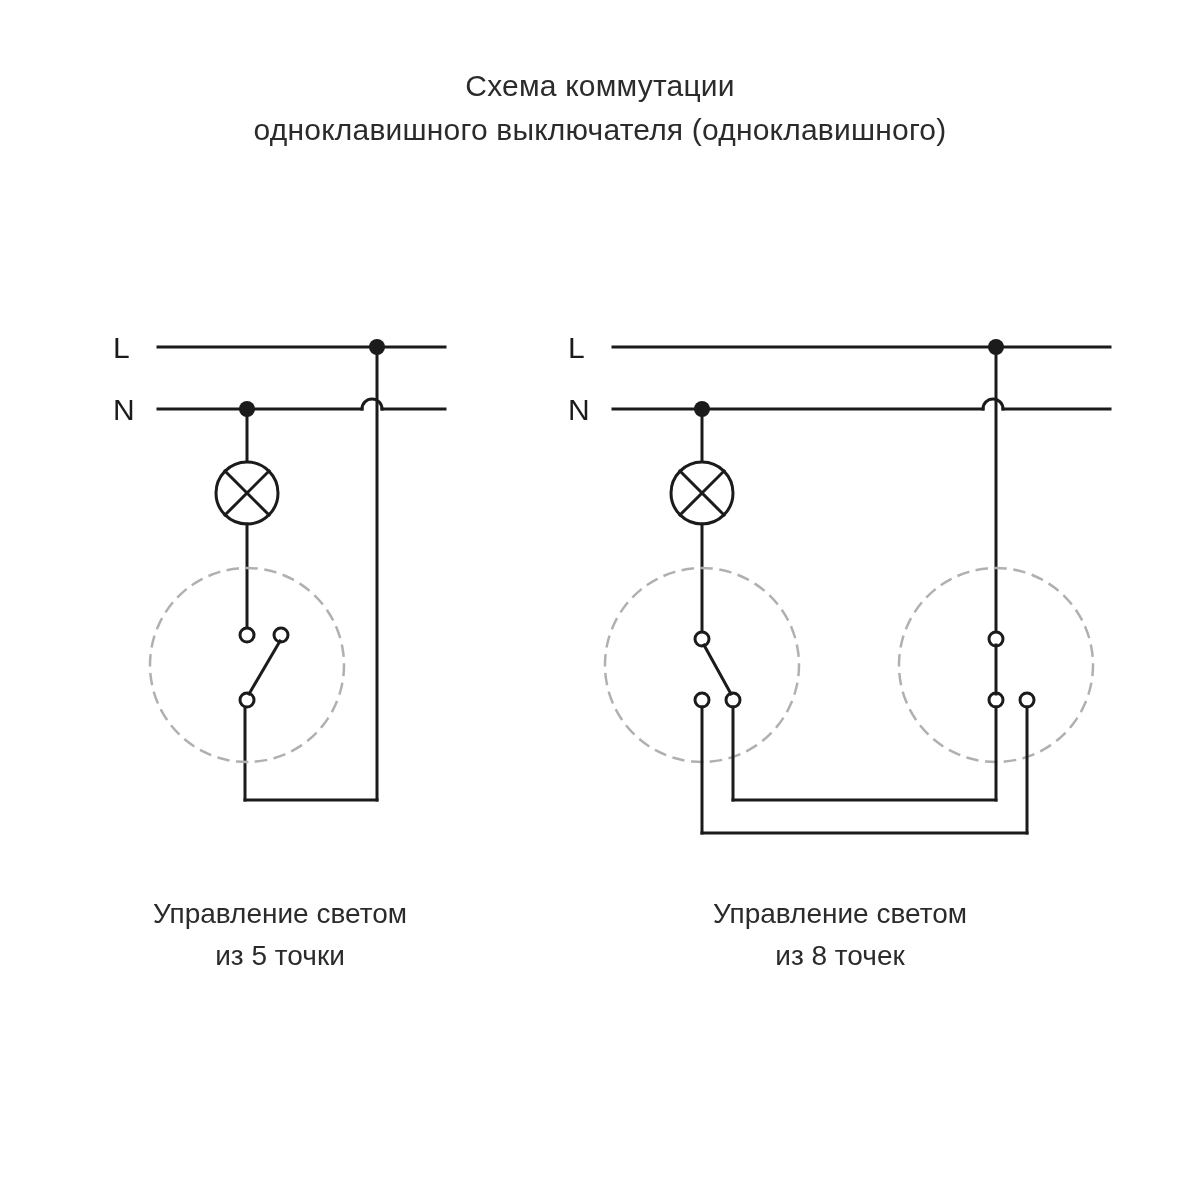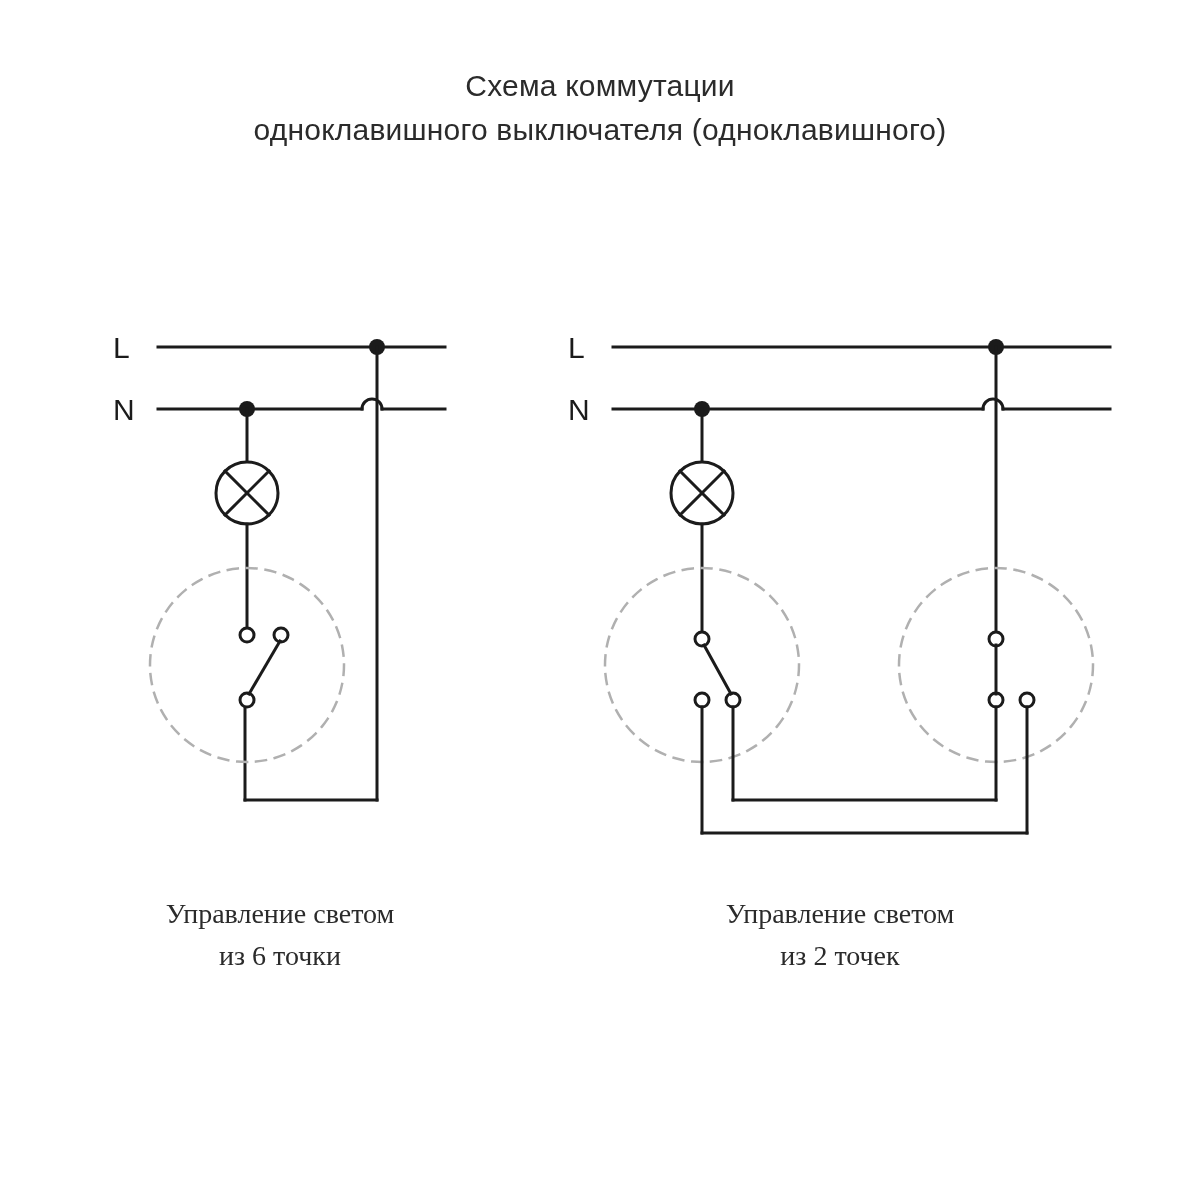--- a/index.html
+++ b/index.html
@@ -40,21 +40,20 @@
     left: 0;
     width: 1200px;
     height: 1200px;
   }
   .caption {
     position: absolute;
     text-align: center;
     font-size: 28px;
     line-height: 42px;
     color: #2b2b2b;
-    font-family: Liberation Serif, serif;
   }
   .caption .line { display: block; }
   #caption-left {
     left: 90px;
     top: 893px;
     width: 380px;
   }
   #caption-right {
     left: 650px;
     top: 893px;
@@ -169,21 +168,21 @@
 
         <line x1="733" y1="707" x2="733" y2="800"></line>
         <line x1="733" y1="800" x2="996" y2="800"></line>
         <line x1="996" y1="800" x2="996" y2="707"></line>
       </g>
     </g>
   </svg>
 
   <div class="caption" id="caption-left">
     <span class="line">Управление светом</span>
-    <span class="line">из 6 точки</span>
+    <span class="line">из 5 точки</span>
   </div>
 
   <div class="caption" id="caption-right">
     <span class="line">Управление светом</span>
-    <span class="line">из 2 точек</span>
+    <span class="line">из 8 точек</span>
   </div>
 
 </div>
 
 </body></html>

